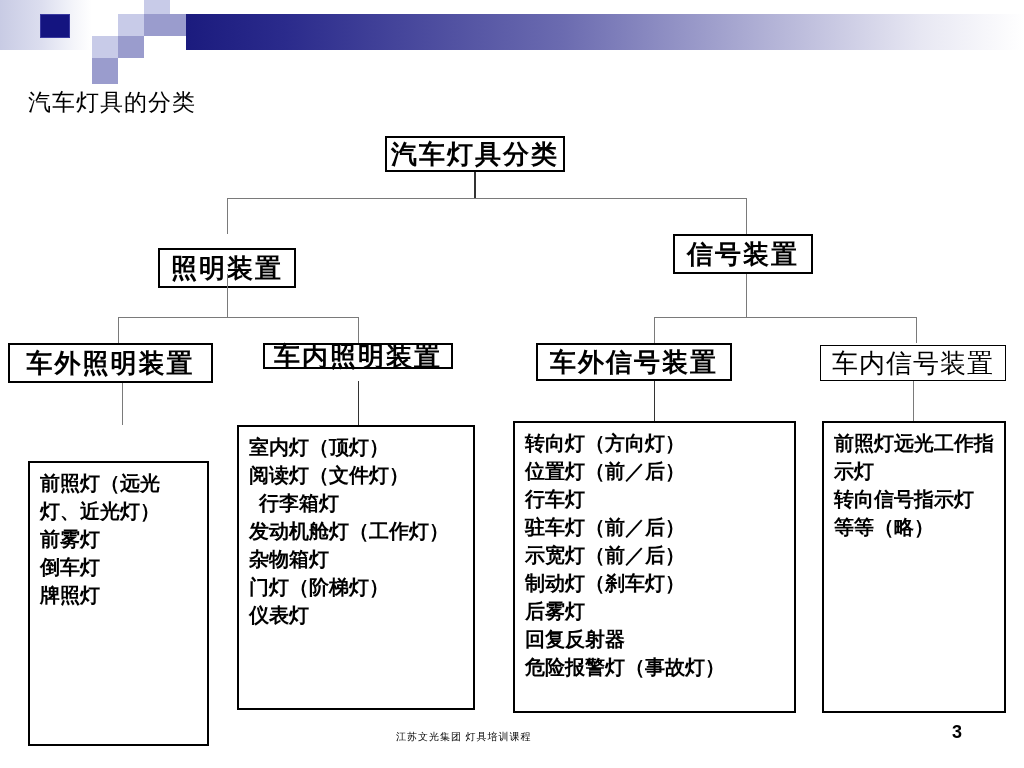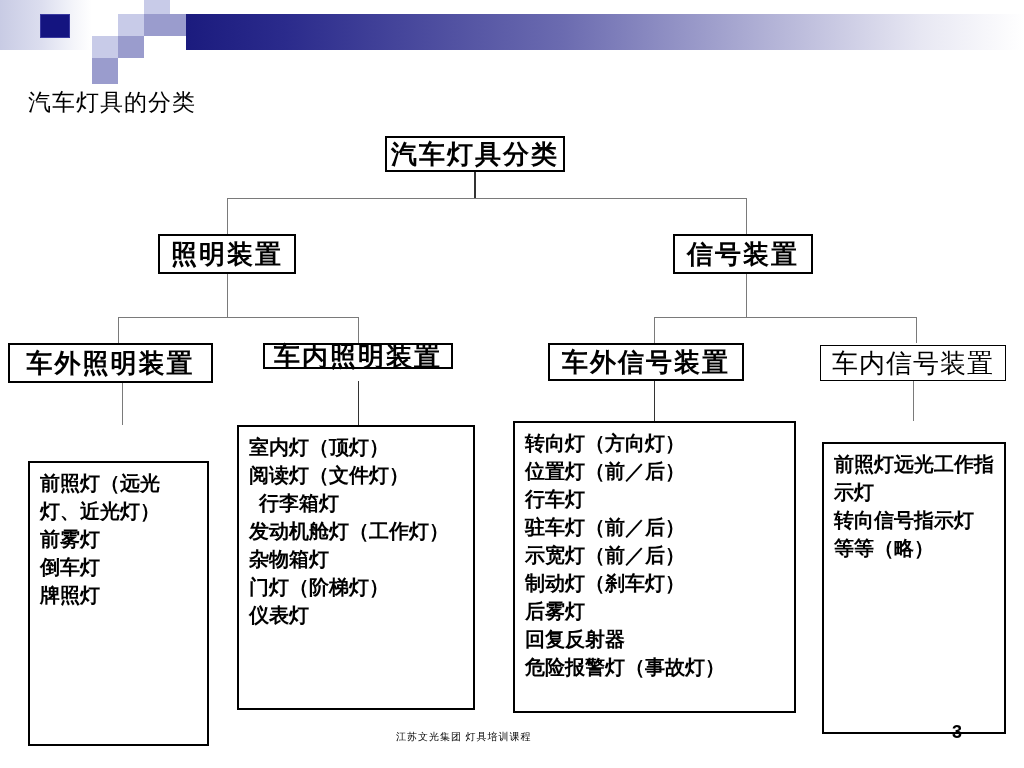--- a/index.html
+++ b/index.html
@@ -134,36 +134,36 @@
 
 <div id="diagram">
 
   <div class="node bold" style="left:385px; top:136px; width:180px; height:36px;">汽车灯具分类</div>
 
   <div class="vline dark" style="left:474px; top:172px; width:2px; height:26px;"></div>
   <div class="hline" style="left:227px; top:198px; width:520px;"></div>
   <div class="vline" style="left:227px; top:198px; height:36px;"></div>
   <div class="vline" style="left:746px; top:198px; height:36px;"></div>
 
-  <div class="node bold" style="left:158px; top:234px; width:138px; height:40px;">照明装置</div>
+  <div class="node bold" style="left:158px; top:248px; width:138px; height:40px;">照明装置</div>
   <div class="node bold" style="left:673px; top:234px; width:140px; height:40px;">信号装置</div>
 
   <div class="vline" style="left:227px; top:274px; height:43px;"></div>
   <div class="hline" style="left:118px; top:317px; width:241px;"></div>
   <div class="vline" style="left:118px; top:317px; height:26px;"></div>
   <div class="vline" style="left:358px; top:317px; height:26px;"></div>
 
   <div class="vline" style="left:746px; top:274px; height:43px;"></div>
   <div class="hline" style="left:654px; top:317px; width:262px;"></div>
   <div class="vline" style="left:654px; top:317px; height:26px;"></div>
   <div class="vline" style="left:916px; top:317px; height:26px;"></div>
 
   <div class="node bold" style="left:8px; top:343px; width:205px; height:40px;">车外照明装置</div>
   <div class="node bold" style="left:263px; top:343px; width:190px; height:26px;">车内照明装置</div>
-  <div class="node bold" style="left:548px; top:343px; width:196px; height:38px;">车外信号装置</div>
+  <div class="node bold" style="left:536px; top:343px; width:196px; height:38px;">车外信号装置</div>
   <div class="node thin" style="left:820px; top:345px; width:186px; height:36px;">车内信号装置</div>
 
   <div class="vline" style="left:122px; top:383px; height:42px;"></div>
   <div class="vline dark" style="left:358px; top:381px; height:44px;"></div>
   <div class="vline dark" style="left:654px; top:381px; height:40px;"></div>
   <div class="vline" style="left:913px; top:381px; height:40px;"></div>
 
   <div class="leafbox bold" style="left:28px; top:425px; width:181px; height:285px;margin-top:36px;">
     <div class="ln wrap">前照灯（远光灯、近光灯）</div>
     <div class="ln">前雾灯</div>
@@ -186,21 +186,21 @@
     <div class="ln">位置灯（前／后）</div>
     <div class="ln">行车灯</div>
     <div class="ln">驻车灯（前／后）</div>
     <div class="ln">示宽灯（前／后）</div>
     <div class="ln">制动灯（刹车灯）</div>
     <div class="ln">后雾灯</div>
     <div class="ln">回复反射器</div>
     <div class="ln">危险报警灯（事故灯）</div>
   </div>
 
-  <div class="leafbox bold" style="left:822px; top:421px; width:184px; height:292px;margin-top:21px;">
+  <div class="leafbox bold" style="left:822px; top:421px; width:184px; height:292px;">
     <div class="ln wrap">前照灯远光工作指示灯</div>
     <div class="ln wrap">转向信号指示灯</div>
     <div class="ln">等等（略）</div>
   </div>
 
 </div>
 
 <div id="footer-text">江苏文光集团   灯具培训课程</div>
 <div id="page-number">3</div>
 

